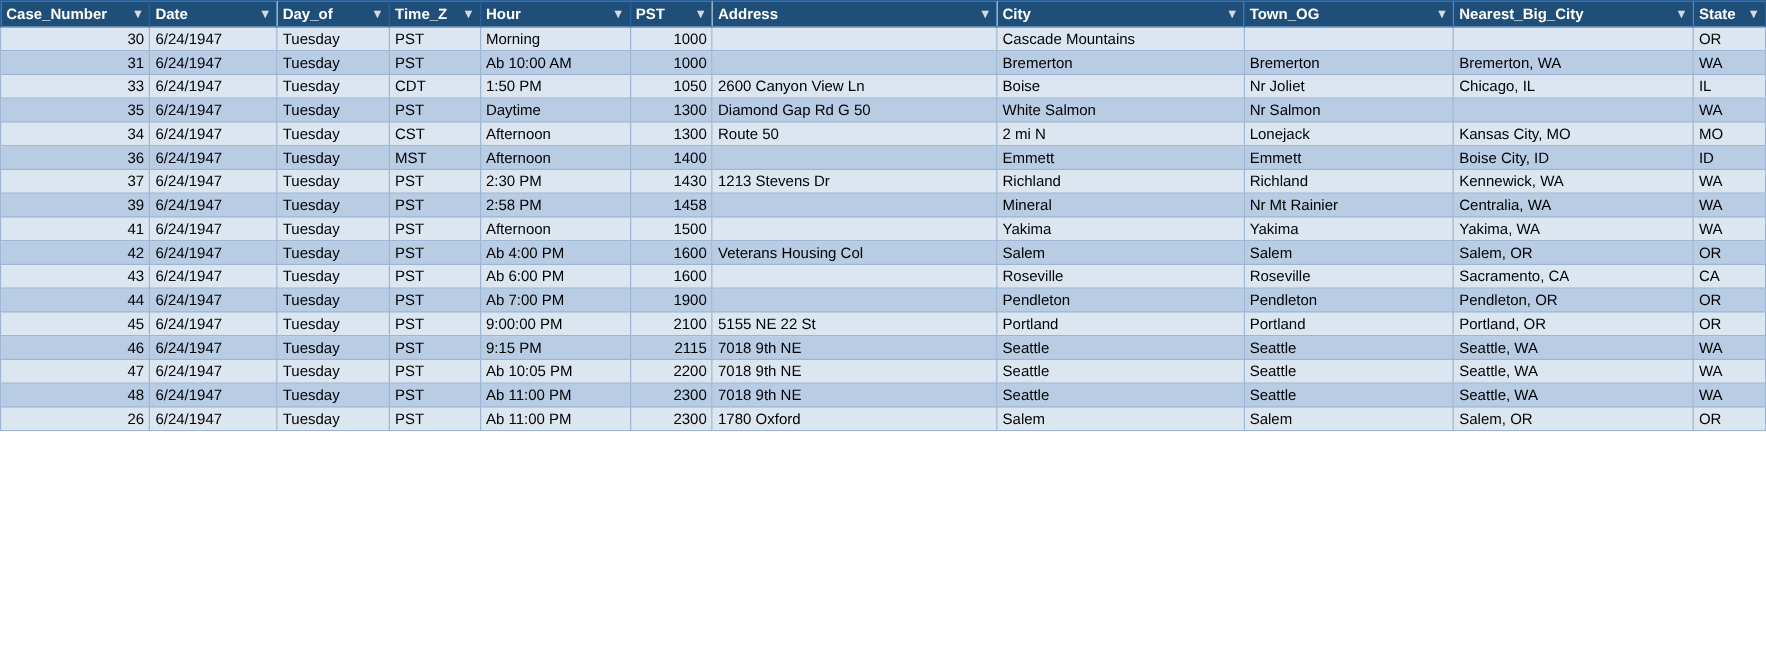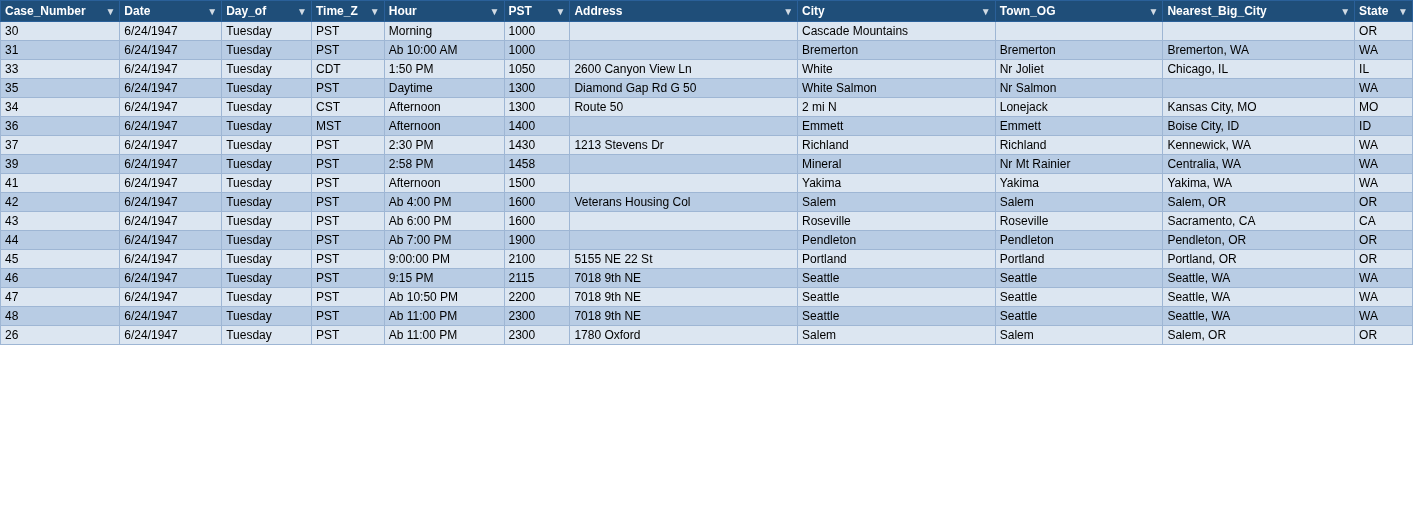--- a/index.html
+++ b/index.html
@@ -47,21 +47,21 @@
       background: #b8cce4;
     }
     tbody td {
       border: 1px solid #9eb6d4;
       padding: 2px 4px;
       white-space: nowrap;
       font-size: 12px;
       color: #000;
     }
     tbody td.num {
-      text-align: left;
+      text-align: right;
     }
     
     .col-case { width: 95px; }
     .col-date { width: 85px; }
     .col-day { width: 75px; }
     .col-tz { width: 60px; }
     .col-hour { width: 100px; }
     .col-pst { width: 55px; }
     .col-address { width: 190px; }
     .col-city { width: 165px; }
@@ -171,21 +171,21 @@
         <td>WA</td>
       </tr>
       <tr>
         <td class="num">33</td>
         <td>6/24/1947</td>
         <td>Tuesday</td>
         <td>CDT</td>
         <td>1:50 PM</td>
         <td class="num">1050</td>
         <td>2600 Canyon View Ln</td>
-        <td>White</td>
+        <td>Boise</td>
         <td>Nr Joliet</td>
         <td>Chicago, IL</td>
         <td>IL</td>
       </tr>
       <tr>
         <td class="num">35</td>
         <td>6/24/1947</td>
         <td>Tuesday</td>
         <td>PST</td>
         <td>Daytime</td>
@@ -324,21 +324,21 @@
         <td>Seattle</td>
         <td>Seattle</td>
         <td>Seattle, WA</td>
         <td>WA</td>
       </tr>
       <tr>
         <td class="num">47</td>
         <td>6/24/1947</td>
         <td>Tuesday</td>
         <td>PST</td>
-        <td>Ab 10:50 PM</td>
+        <td>Ab 10:05 PM</td>
         <td class="num">2200</td>
         <td>7018 9th NE</td>
         <td>Seattle</td>
         <td>Seattle</td>
         <td>Seattle, WA</td>
         <td>WA</td>
       </tr>
       <tr>
         <td class="num">48</td>
         <td>6/24/1947</td>

